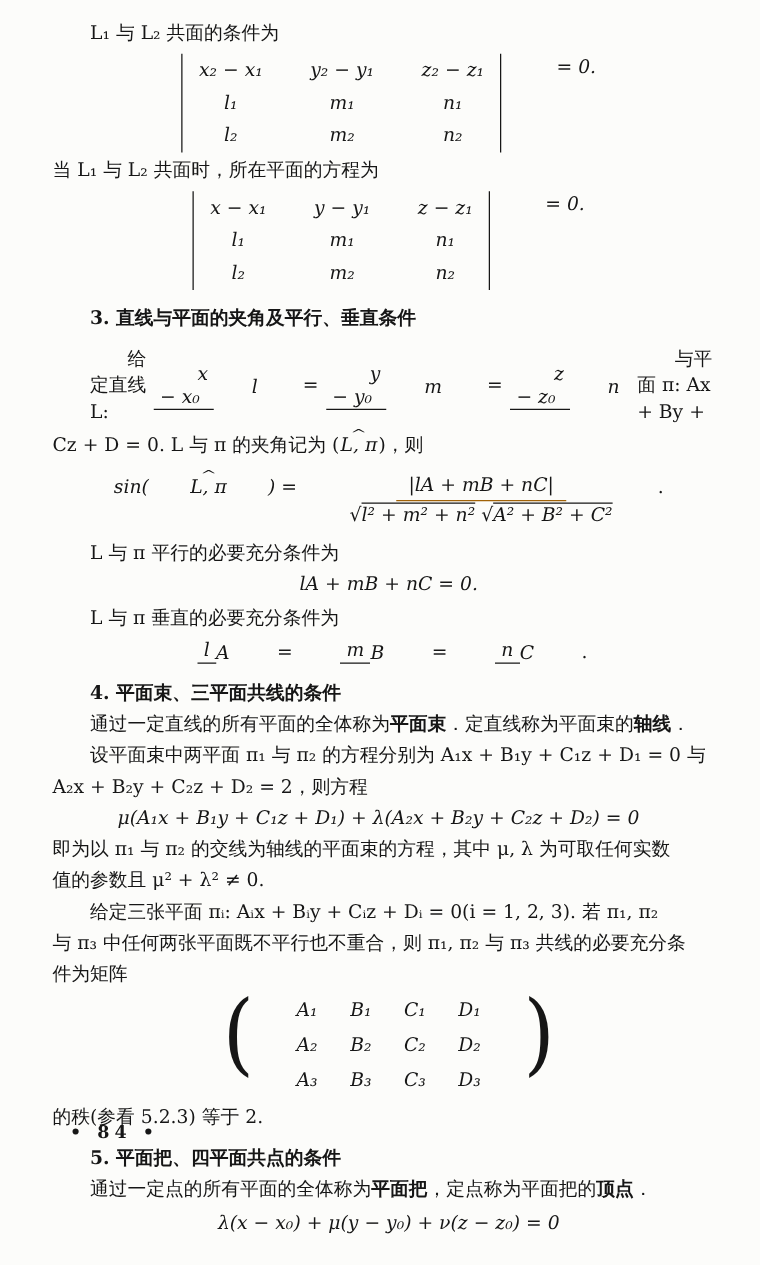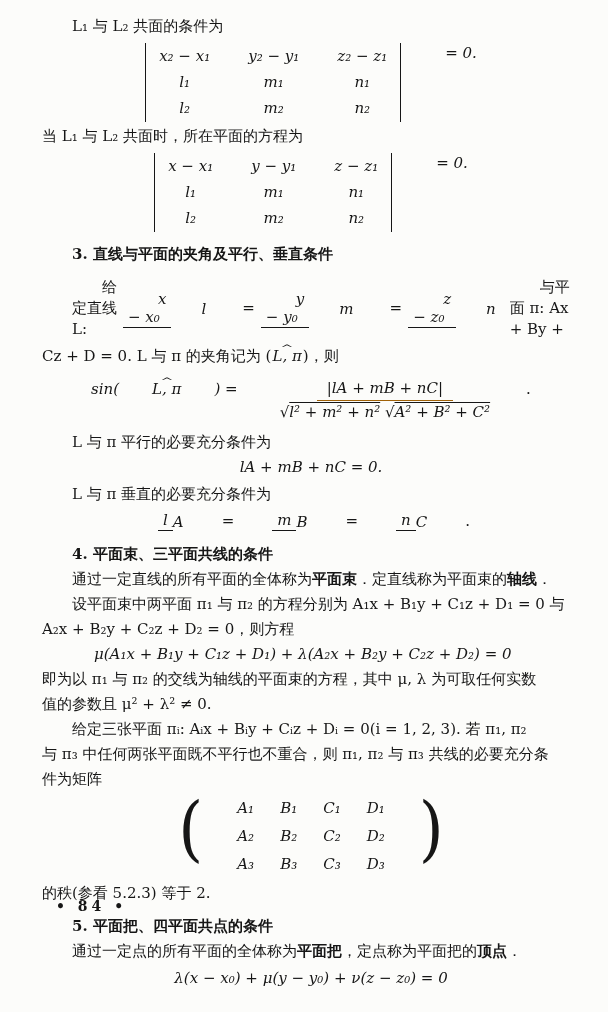--- a/index.html
+++ b/index.html
@@ -185,21 +185,21 @@
     <span>.</span>
   </div>
 
   <p class="p indent h mt12">4. 平面束、三平面共线的条件</p>
 
   <p class="p indent mt4">
     <span>通过一定直线的所有平面的全体称为</span><span class="h">平面束</span><span>．定直线称为平面束的</span><span class="h">轴线</span><span>．</span>
   </p>
 
   <p class="p indent mt4">设平面束中两平面 π₁ 与 π₂ 的方程分别为 A₁x + B₁y + C₁z + D₁ = 0 与</p>
-  <p class="p mt4">A₂x + B₂y + C₂z + D₂ = 0，则方程</p>
+  <p class="p mt4">A₂x + B₂y + C₂z + D₂ = 2，则方程</p>
 
   <div class="math mt4" style="margin-left:52px">μ(A₁x + B₁y + C₁z + D₁) + λ(A₂x + B₂y + C₂z + D₂) = 0</div>
 
   <p class="p mt4">即为以 π₁ 与 π₂ 的交线为轴线的平面束的方程，其中 μ, λ 为可取任何实数</p>
   <p class="p mt4">值的参数且 μ² + λ² ≠ 0.</p>
 
   <p class="p indent mt4">给定三张平面 πᵢ: Aᵢx + Bᵢy + Cᵢz + Dᵢ = 0(i = 1, 2, 3). 若 π₁, π₂</p>
   <p class="p mt4">与 π₃ 中任何两张平面既不平行也不重合，则 π₁, π₂ 与 π₃ 共线的必要充分条</p>
   <p class="p mt4">件为矩阵</p>
 

